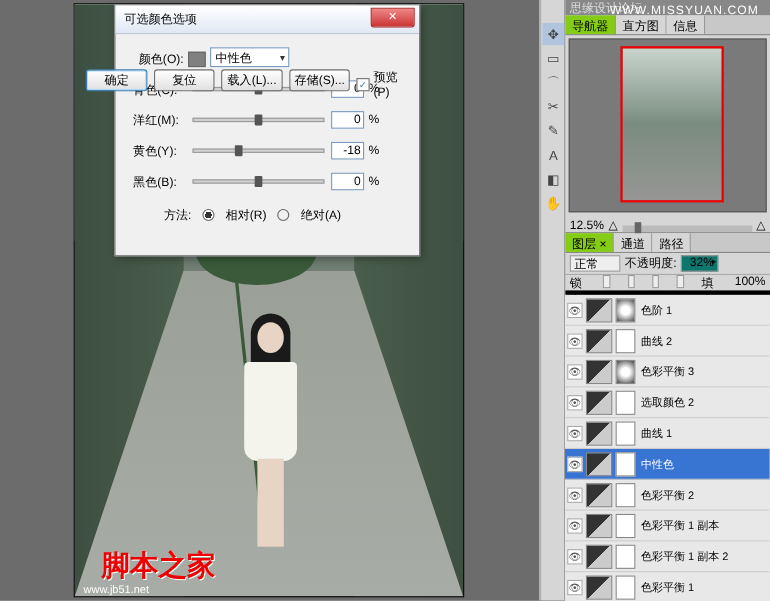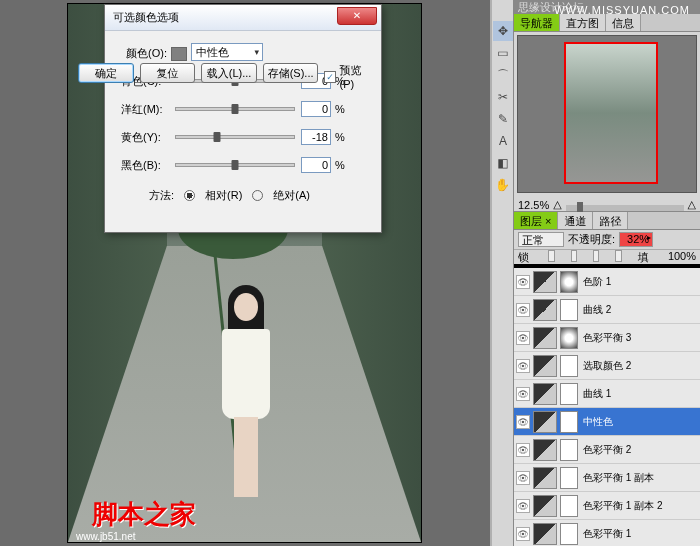--- a/index.html
+++ b/index.html
@@ -53,21 +53,21 @@
 .tab.act{background:#84cc16}
 .nav-area{height:158px;background:#7a7a7a;position:relative;margin:3px;border:1px solid #555}
 .nav-thumb{position:absolute;left:46px;top:6px;width:94px;height:142px;border:2px solid #e00;background:linear-gradient(180deg,#c8d4cc 0%,#7a8c80 50%,#969694 100%)}
 .zoom-bar{height:16px;display:flex;align-items:flex-end;padding:0 4px;gap:4px;border-bottom:1px solid #888;font-size:10px}
 .zoom-bar .zs{flex:1;height:6px;background:#bbb;position:relative}
 .zoom-bar .zt{position:absolute;left:10%;top:-3px;width:6px;height:10px;background:#666}
 
 .layer-tabs{height:18px;background:#c8c8c8;display:flex;border-bottom:1px solid #888}
 .layer-ctrl{display:flex;align-items:center;height:20px;padding:0 4px;gap:4px;border-bottom:1px solid #aaa;font-size:10px}
 .layer-ctrl .dd{width:46px;height:15px;border:1px solid #999;background:#eee;padding-left:3px}
-.layer-ctrl .op{width:34px;height:15px;border:1px solid #999;background:#ef4444;text-align:right;padding-right:3px;position:relative}
+.layer-ctrl .op{width:34px;height:15px;border:1px solid #999;background:#0f766e;text-align:right;padding-right:3px;position:relative}
 .layer-ctrl .op::after{content:"▸";position:absolute;right:1px;font-size:8px}
 .lock-row{display:flex;height:18px;padding:0 4px;gap:16px;border-bottom:4px solid #000000;font-size:10px}
 .lock-row .li{width:12px;height:12px;border:1px solid #999;background:#eee}
 
 .layers{flex:1;overflow-y:auto;background:#e8e8e8}
 .layer{display:flex;align-items:center;height:28px;border-bottom:1px solid #ccc;padding-left:2px;gap:3px}
 .layer.sel{background:#3874d1;color:#fff}
 .eye{width:14px;height:14px;border:1px solid #aaa;background:#fff;text-align:center;line-height:12px;font-size:9px;color:#555}
 .lt{width:24px;height:22px;border:1px solid #888;background:#aaa}
 .lt.adj{background:linear-gradient(135deg,#333 50%,#ccc 50%)}

